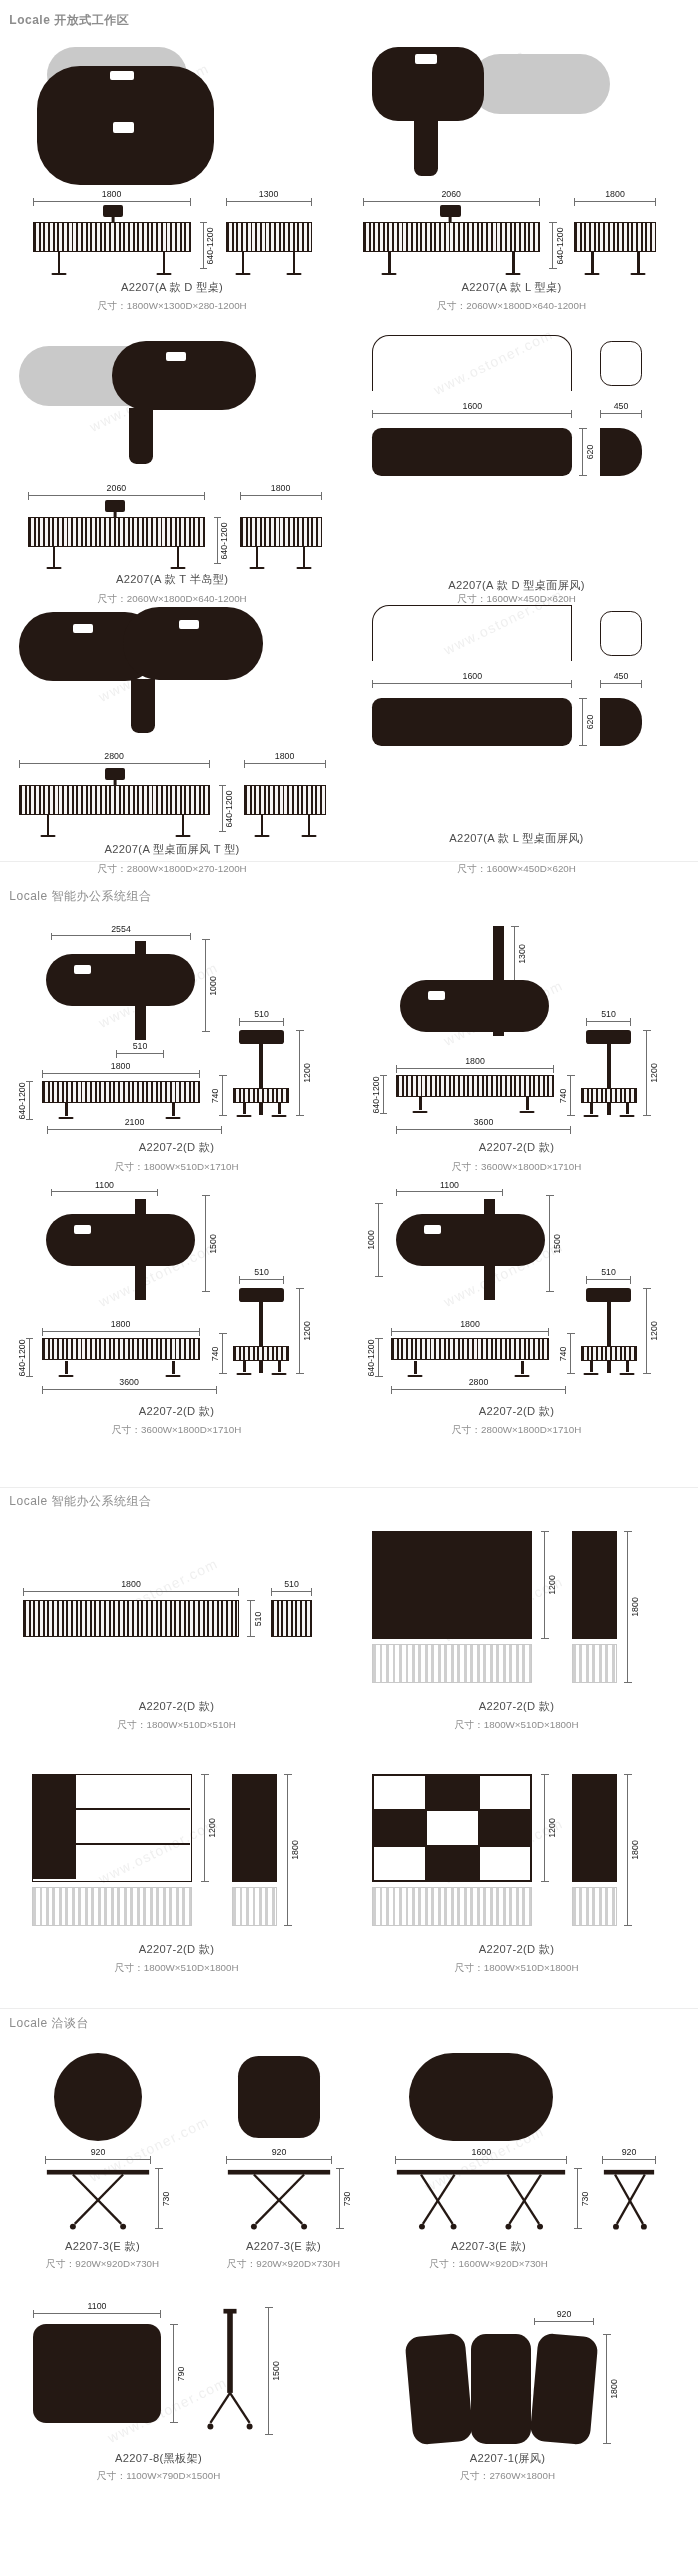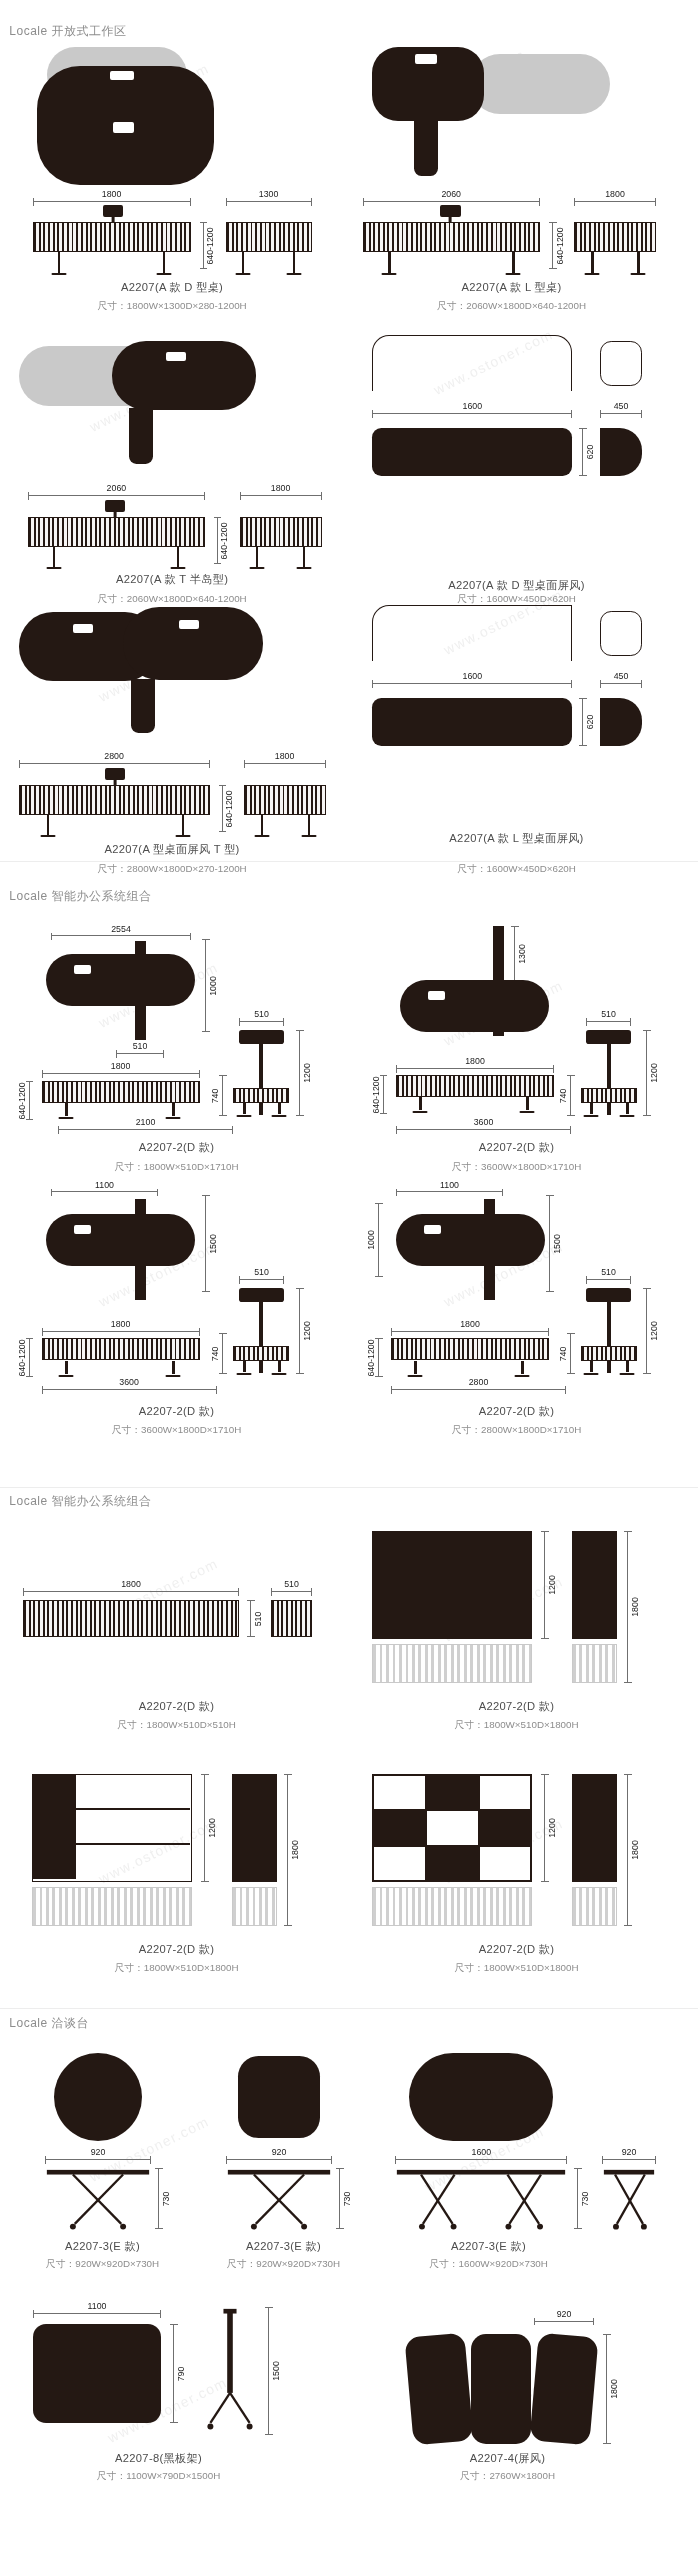--- a/index.html
+++ b/index.html
@@ -55,21 +55,21 @@
   <div class="wm" style="left:438px;top:1266px;">www.ostoner.com</div>
   <div class="wm" style="left:93px;top:1583px;">www.ostoner.com</div>
   <div class="wm" style="left:438px;top:1601px;">www.ostoner.com</div>
   <div class="wm" style="left:93px;top:1843px;">www.ostoner.com</div>
   <div class="wm" style="left:438px;top:1843px;">www.ostoner.com</div>
   <div class="wm" style="left:84px;top:2141px;">www.ostoner.com</div>
   <div class="wm" style="left:419px;top:2151px;">www.ostoner.com</div>
   <div class="wm" style="left:102px;top:2402px;">www.ostoner.com</div>
   <div class="wm" style="left:428px;top:2402px;">www.ostoner.com</div>
 
-  <div class="sec-title" style="top:23px;">Locale 开放式工作区</div>
+  <div class="sec-title" style="top:12px;font-weight:bold;">Locale 开放式工作区</div>
 
   <div class="panel" style="left:18.6px;top:47px;width:307px;height:279px;">
     <div class="grayshape" style="left:28px;top:0;width:140px;height:56px;border-radius:28px;"></div>
     <div class="dark" style="left:18.6px;top:18.6px;width:177px;height:119px;border-radius:43px;">
       <div class="wrect" style="left:73px;top:5.6px;width:24px;height:9.3px;"></div>
       <div class="wrect" style="left:76px;top:56px;width:20.5px;height:11.2px;"></div>
     </div>
     <div class="dimh" style="left:14px;top:154px;width:158px;">
         <b>1800</b>
       </div>
@@ -225,21 +225,21 @@
       </div>
     <div class="dimh" style="left:18.6px;top:147px;width:158px;">
         <b>1800</b>
       </div>
     <div class="stripe" style="left:18.6px;top:155px;width:158px;height:22.3px;"></div>
     <div class="leg" style="left:42px;top:177px;height:13px;"></div>
     <div class="leg" style="left:149px;top:177px;height:13px;"></div>
     <div class="dimv tl" style="left:5.6px;top:155px;height:39px;">
         <b>640-1200</b>
       </div>
-    <div class="dimh" style="left:35px;top:203px;width:175px;">
+    <div class="dimh" style="left:24px;top:203px;width:175px;">
         <b>2100</b>
       </div>
     <div class="dimh" style="left:216px;top:95px;width:45px;">
         <b>510</b>
       </div>
     <div class="dark" style="left:216px;top:104px;width:45px;height:14px;border-radius:2.8px;"></div>
     <div class="dark" style="left:236px;top:118px;width:3.7px;height:71px;"></div>
     <div class="stripe" style="left:210px;top:162px;width:56px;height:15px;"></div>
     <div class="leg" style="left:220px;top:177px;height:11.2px;"></div>
     <div class="leg" style="left:255px;top:177px;height:11.2px;"></div>
@@ -554,18 +554,18 @@
   <div class="panel" style="left:368px;top:2300px;width:307px;height:228px;">
     <div class="dimh" style="left:166px;top:20.5px;width:60px;">
         <b>920</b>
       </div>
     <div class="dark" style="left:41px;top:35px;width:60px;height:108px;border-radius:15px;transform:rotate(-5deg);"></div>
     <div class="dark" style="left:103px;top:34px;width:60px;height:110px;border-radius:15px;"></div>
     <div class="dark" style="left:166px;top:35px;width:60px;height:108px;border-radius:15px;transform:rotate(5deg);"></div>
     <div class="dimv" style="left:238px;top:34px;height:110px;">
         <b>1800</b>
       </div>
-    <div class="lbl" style="top:151px;width:279px;">A2207-4(屏风)</div>
+    <div class="lbl" style="top:151px;width:279px;">A2207-1(屏风)</div>
     <div class="sz" style="top:170px;width:279px;">尺寸：2760W×1800H</div>
   </div>
 
 </div>
 
 
 </body></html>

